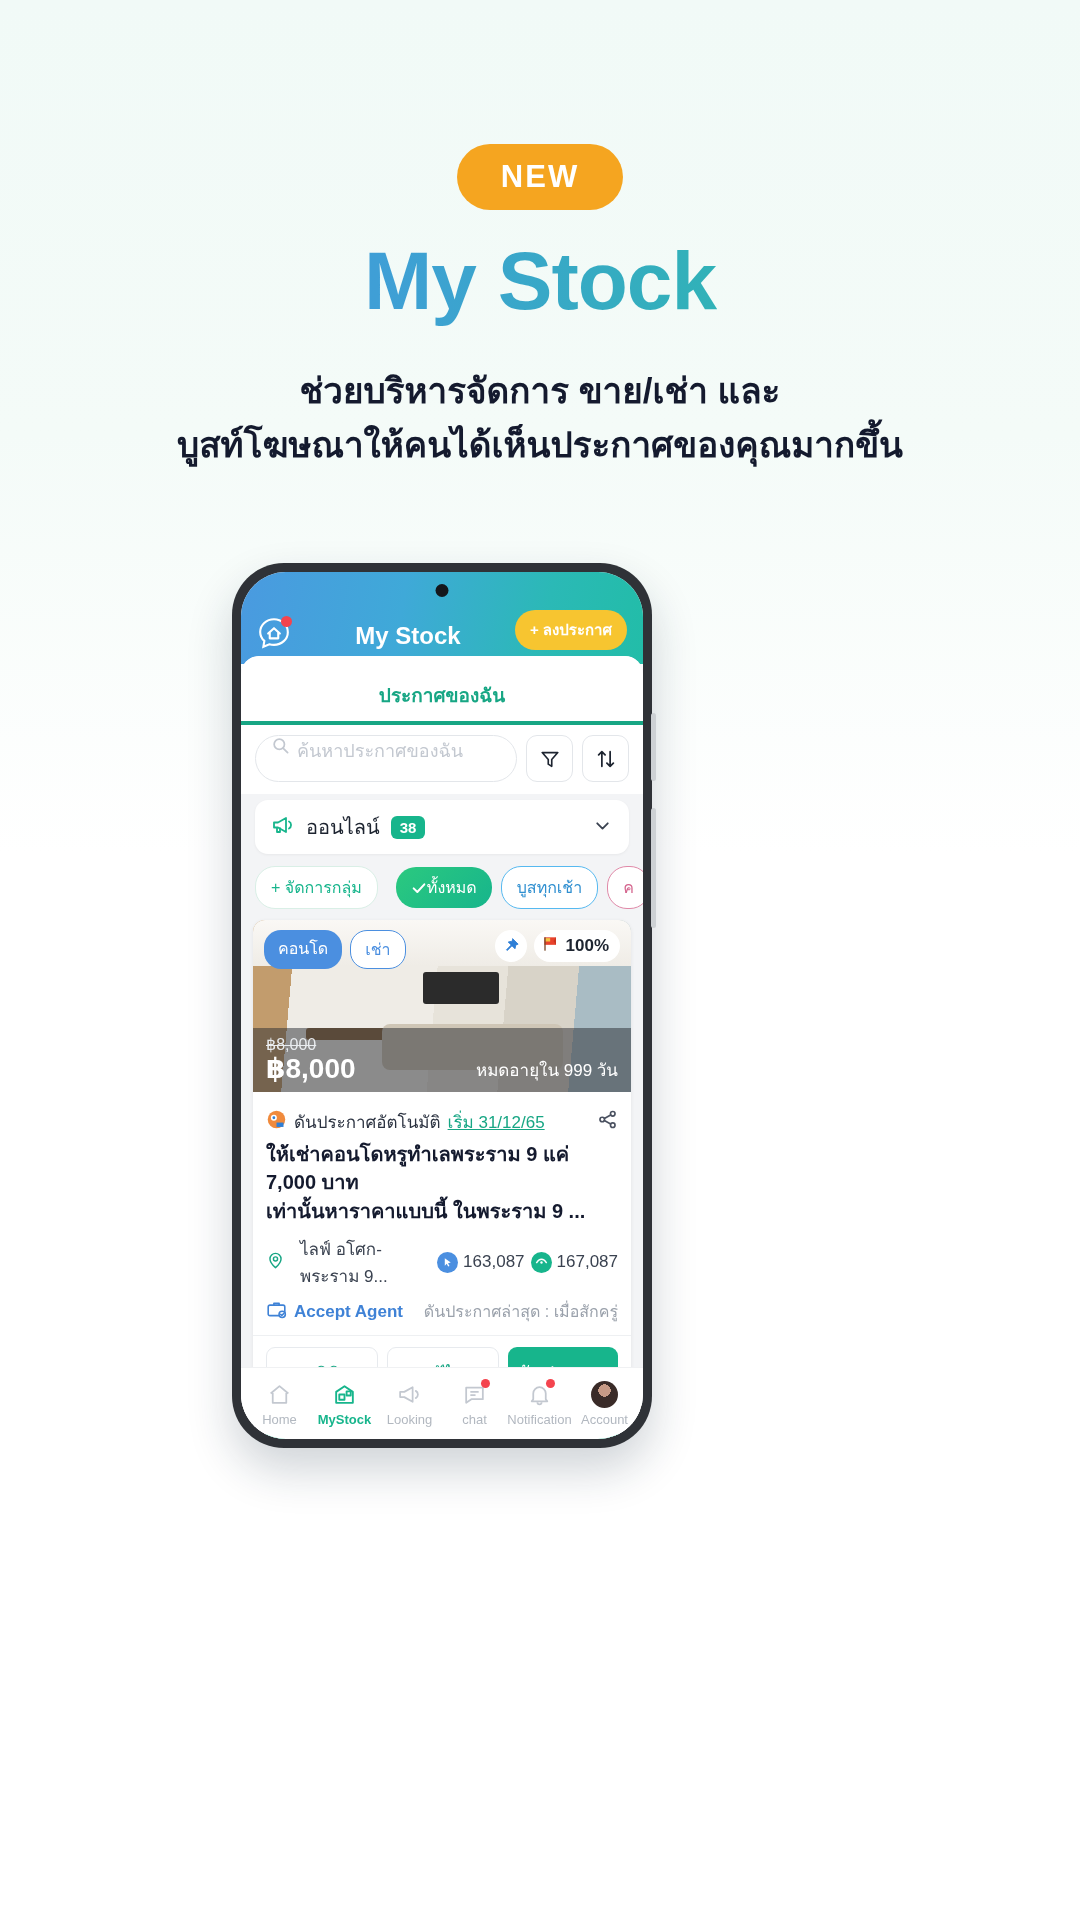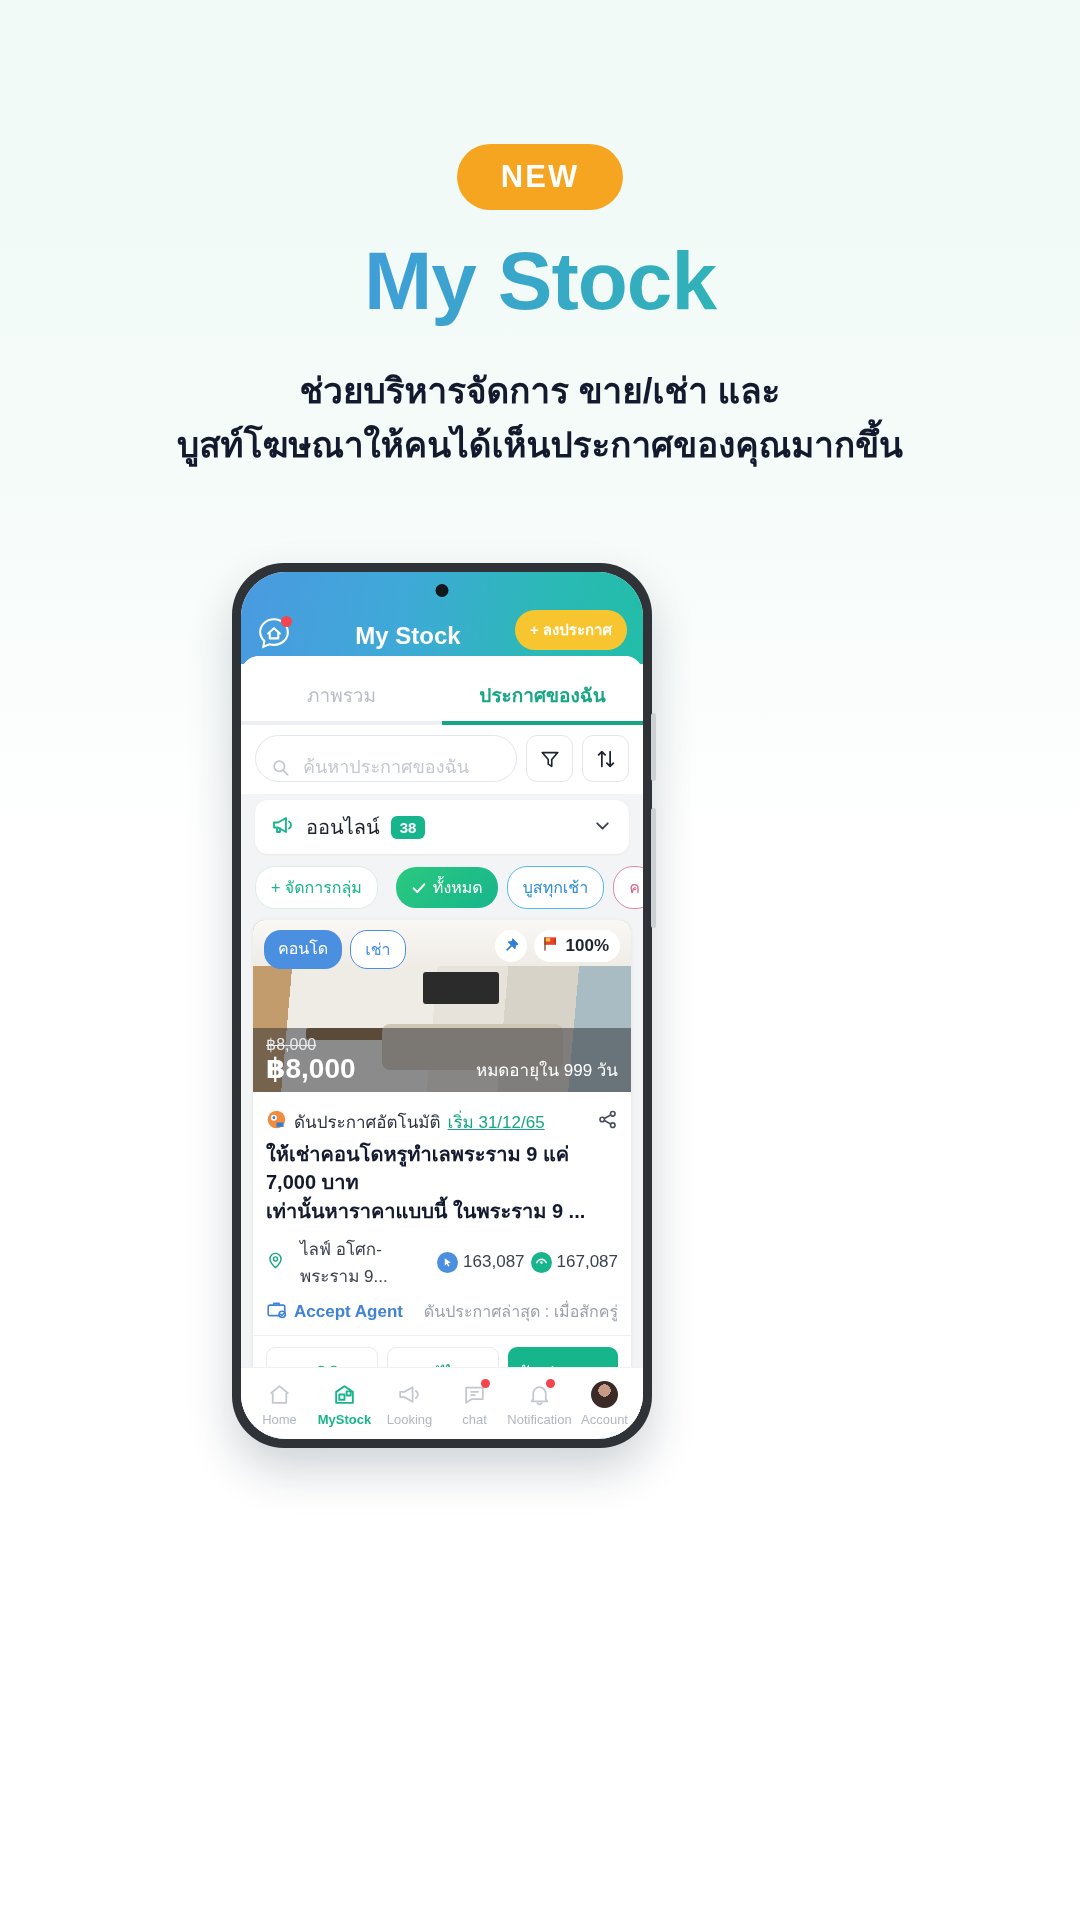--- a/index.html
+++ b/index.html
@@ -128,21 +128,21 @@
     font-size: 19px; padding: 12px 0 11px 0;
     color: #b9bec6;
     border-bottom: 4px solid #eceef1;
   }
   .tab.active { color: #17a684; font-weight: bold; border-bottom-color: #17a684; }
 
   .toolbar { background: #fff; padding: 10px 14px 12px 14px; display: flex; gap: 9px; align-items: center; }
   .search {
     flex: 1; height: 47px;
     border: 1px solid #e3e6ea; border-radius: 26px;
-    display: flex; align-items: flex-end; gap: 13px;
+    display: flex; align-items: flex-start; gap: 7px;
     padding: 0 15px;
   }
   .search-ph { color: #c3c8d0; font-size: 18px; }
   .sq-btn {
     width: 47px; height: 47px;
     border: 1px solid #e3e6ea; border-radius: 11px;
     display: flex; align-items: center; justify-content: center;
   }
 
   .status-row {
@@ -164,21 +164,21 @@
     display: flex; align-items: center; gap: 9px;
     padding: 12px 0 11px 14px;
     overflow: hidden;
   }
   .chip {
     font-size: 16px; padding: 8px 15px;
     border-radius: 20px; white-space: nowrap;
     background: #fff;
   }
   .chip.manage { border: 1px solid #d9efe6; color: #17b58c; }
-  .chip.all { background: linear-gradient(135deg, #2bc97f, #17b58c); color: #fff; border: none; display: flex; align-items: center; gap: 6px; }
+  .chip.all { background: linear-gradient(135deg, #2bc97f, #17b58c); color: #fff; border: none; display: flex; align-items: center; }
   .chip.blue { border: 1px solid #56b9f0; color: #2f8fd0; }
   .chip.pink { border: 1px solid #e089a8; color: #d4648d; }
   .chip-sep { width: 1px; height: 26px; background: #e1e4e8; }
 
   .card { margin: 0 12px; background: #fff; border-radius: 12px; overflow: hidden; box-shadow: 0 1px 4px rgba(0,0,0,.07); }
   .photo {
     position: relative; height: 172px;
     background:
       linear-gradient(180deg, #f3efe8 0%, #ece7de 30%, #d9d2c6 60%, #c8c0b2 100%);
   }
@@ -303,21 +303,20 @@
           </svg>
           <span class="dot-red"></span>
         </div>
         <div class="hdr-title">My Stock</div>
         <div class="hdr-btn">+ ลงประกาศ</div>
       </div>
 
       <div class="sheet">
 
         <div class="tabs">
-          <div class="tab">ภาพรวม</div>
           <div class="tab active">ประกาศของฉัน</div>
         </div>
 
         <div class="toolbar">
           <div class="search">
             <span>
               <svg width="19" height="19" viewBox="0 0 24 24" fill="none" stroke="#c3c8d0" stroke-width="2.2" stroke-linecap="round">
                 <circle cx="10.5" cy="10.5" r="6.5"></circle>
                   <path d="M15.5 15.5L21 21"></path>
               </svg>

